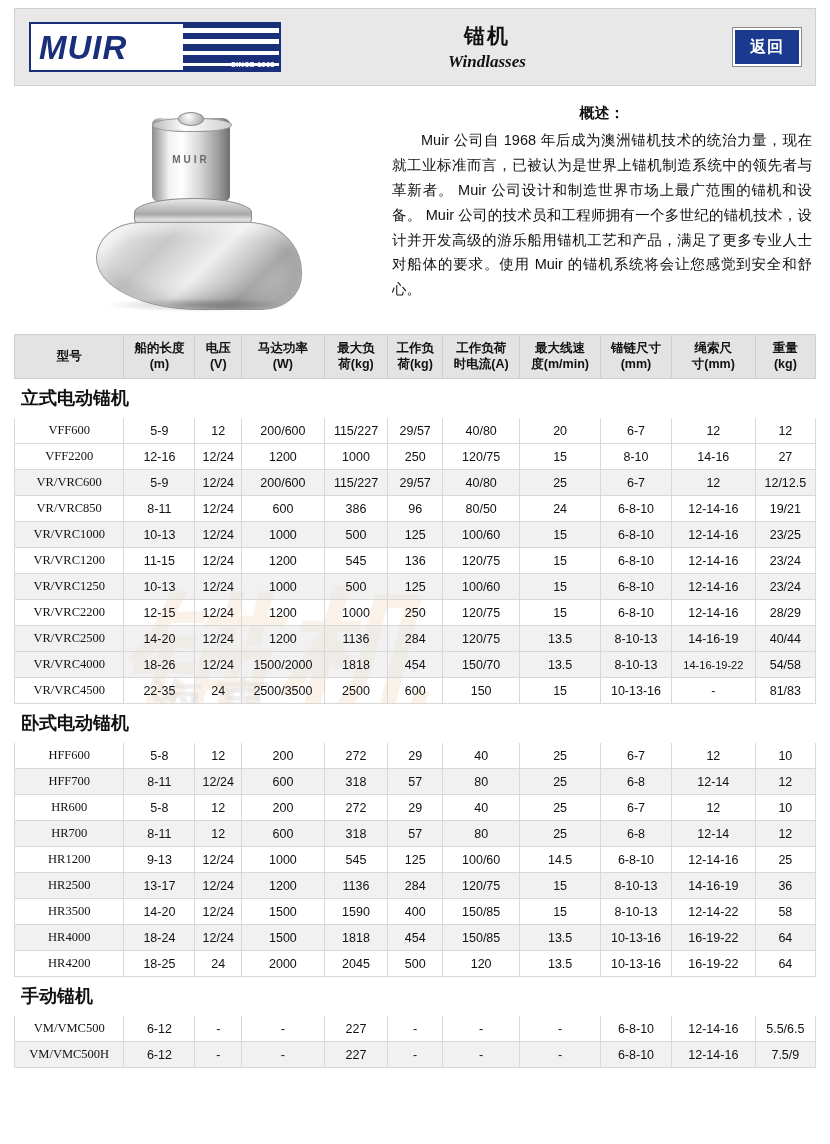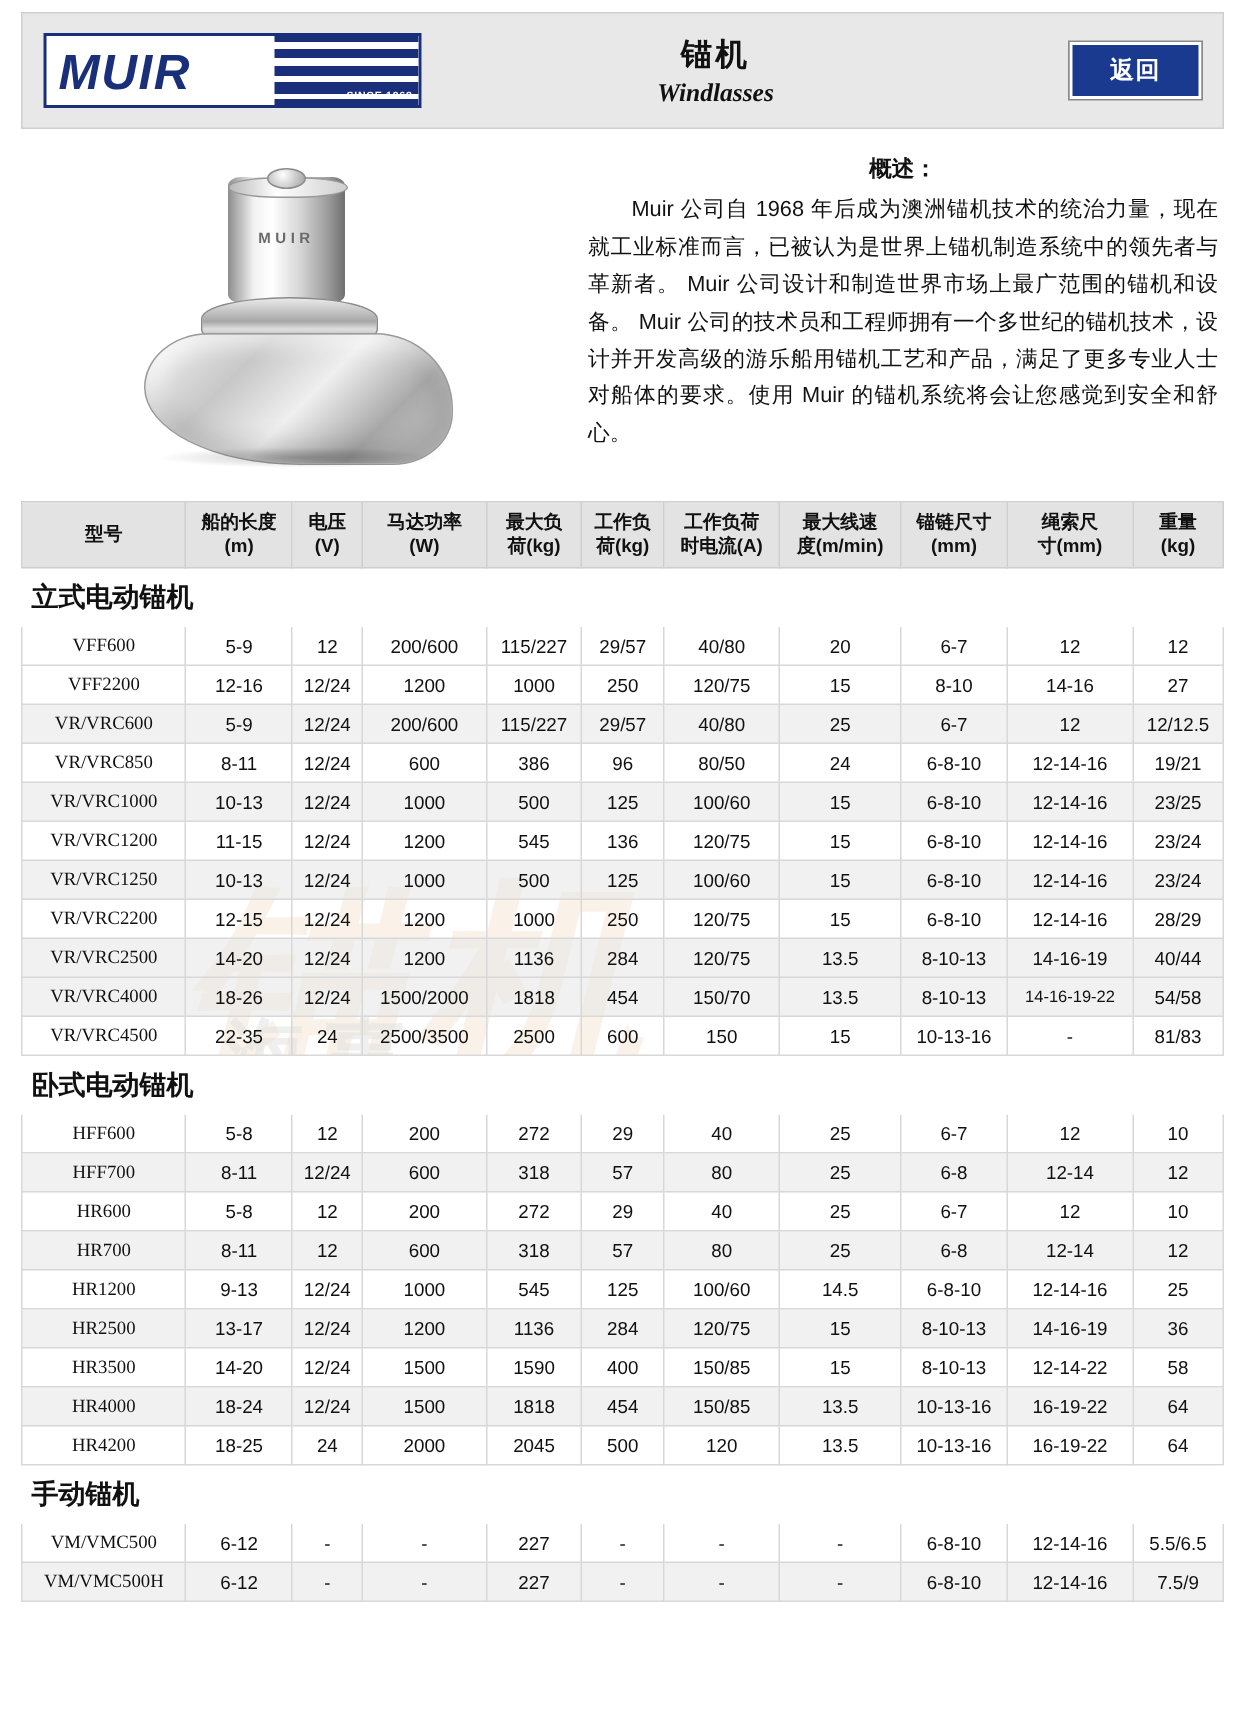--- a/index.html
+++ b/index.html
@@ -78,21 +78,21 @@
   }
   .title-en {
     font-size: 17px;
     font-weight: bold;
     font-style: italic;
     color: #111;
     margin-top: 2px;
     font-family: "Liberation Serif", serif;
   }
   .back-btn {
-    width: 88px; height: 38px;
+    width: 68px; height: 38px;
     background: #1a3a8f;
     color: #fff;
     border: 2px solid #ffffff;
     outline: 1px solid #8a8a8a;
     display: flex; align-items: center; justify-content: center;
     font-size: 16px;
     font-weight: bold;
     letter-spacing: 1px;
     cursor: pointer;
   }

